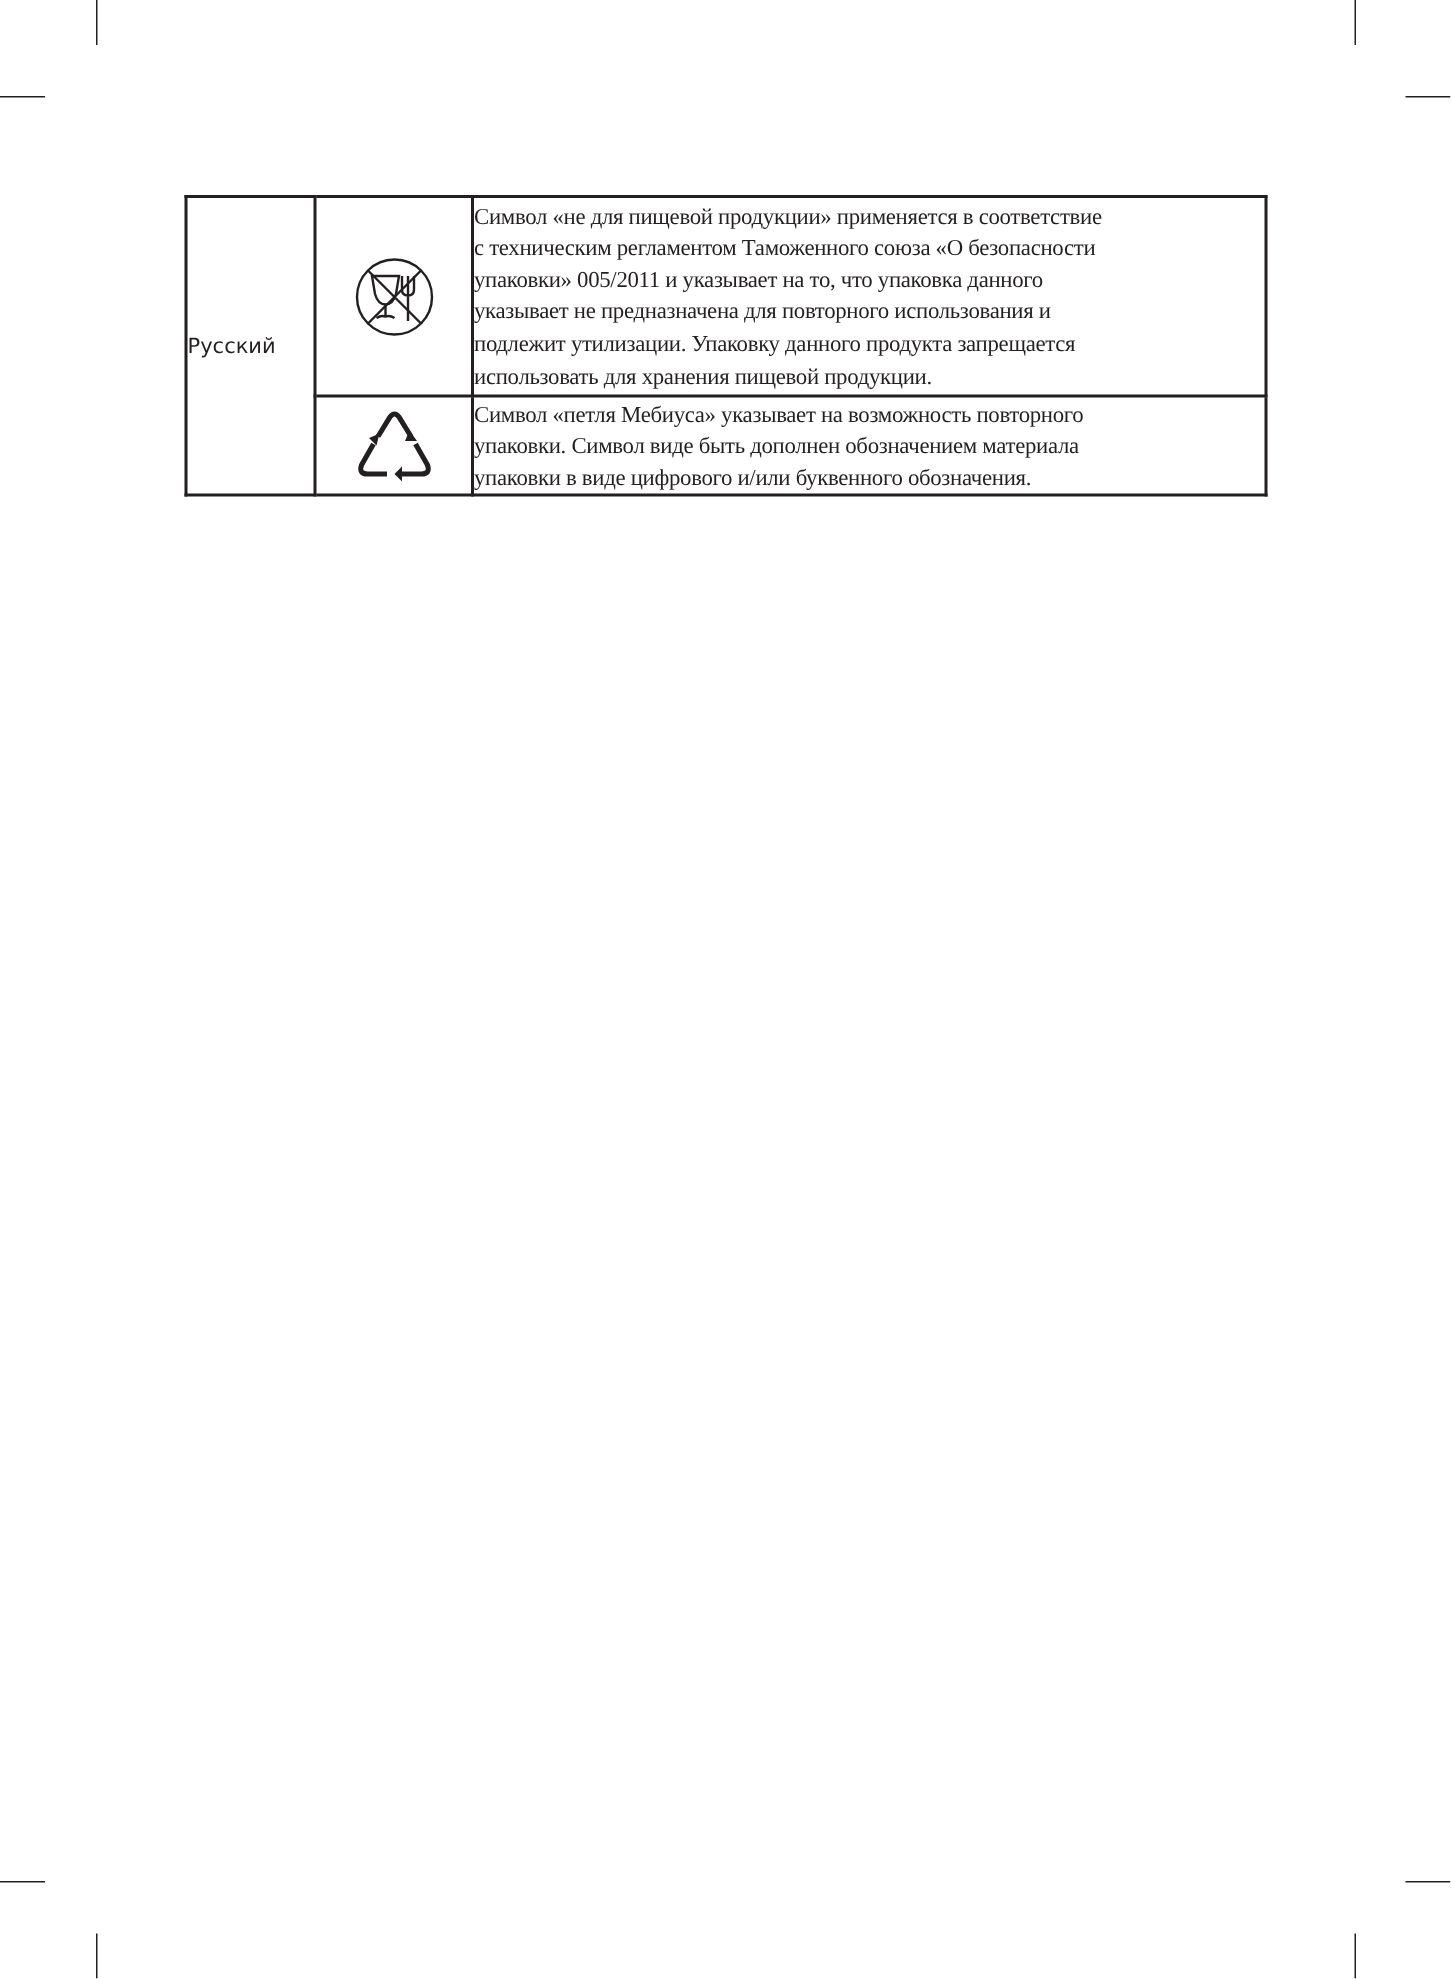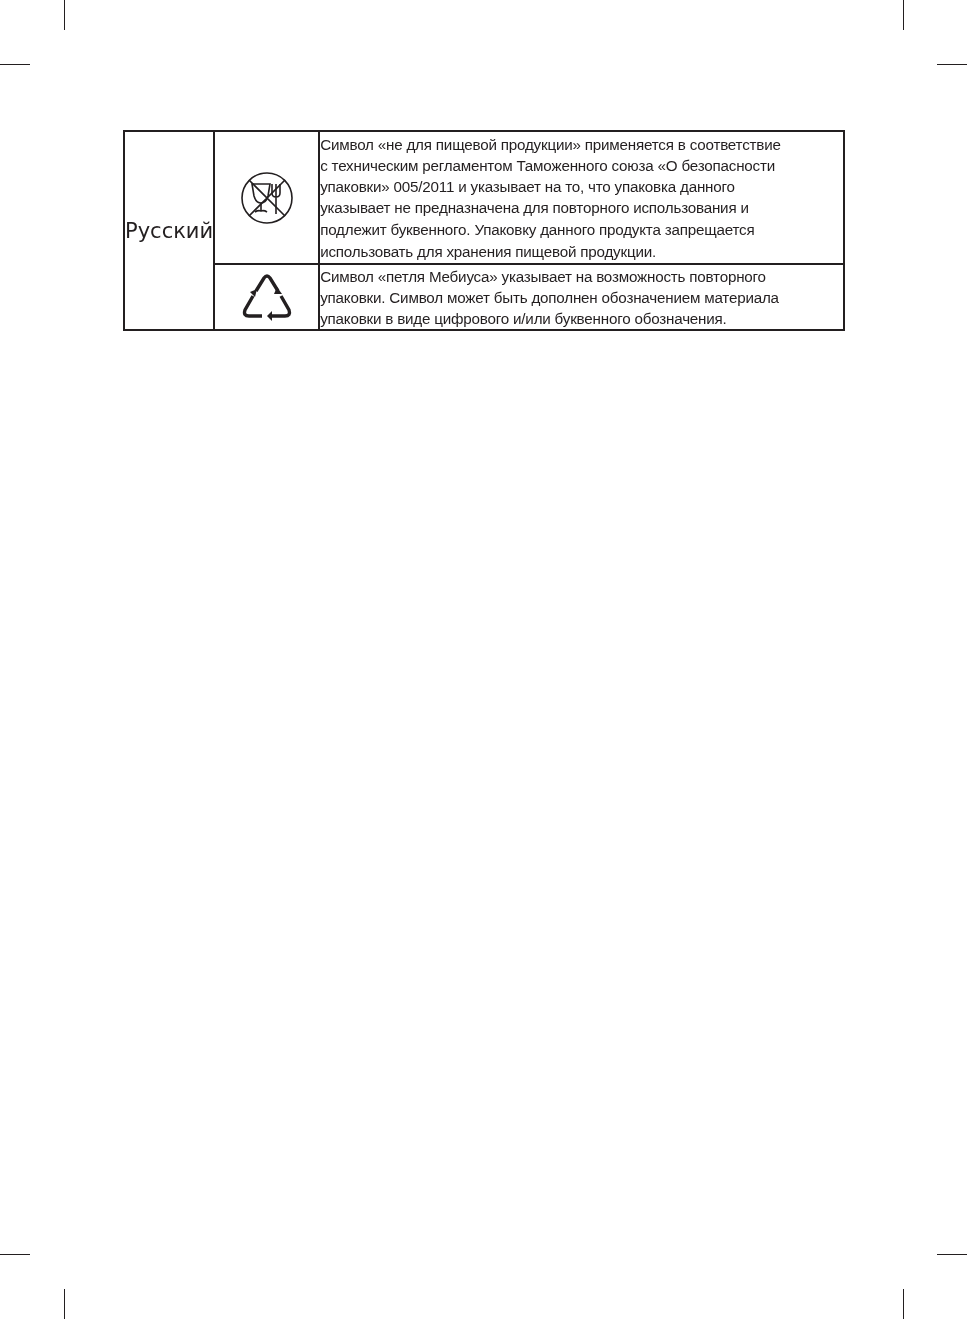--- a/index.html
+++ b/index.html
@@ -2,24 +2,24 @@
 <html><head>
 <meta charset="utf-8">
 <style>
   html, body { margin: 0; padding: 0; background: #ffffff; }
   body { width: 967px; height: 1319px; position: relative; overflow: hidden; font-family: "Liberation Sans", sans-serif; color: #231f20; }
   .crop { position: absolute; background: #231f20; }
   .crop.v { width: 1px; height: 30px; }
   .crop.h { width: 30px; height: 1px; }
   table.symbols { position: absolute; left: 123px; top: 130px; width: 722px; border-collapse: collapse; border: 2px solid #231f20; }
   table.symbols td { border: 2px solid #231f20; vertical-align: middle; padding: 0; }
-  td.lang { width: 84px; text-align: left; font-family: "DejaVu Sans", sans-serif; font-size: 21px; color: #231f20; }
+  td.lang { width: 84px; text-align: left; font-family: "DejaVu Sans", sans-serif; font-size: 14px; color: #231f20; }
   td.icon { width: 103px; text-align: center; }
   td.desc { padding: 3px 8px 4px 4px; font-size: 15.2px; line-height: 21px; letter-spacing: -0.2px; color: #231f20; }
-  td.desc .line { display: block; white-space: nowrap; }
+  td.desc .line { display: block; white-space: nowrap; font-family: Liberation Serif, serif; }
   .icon svg { display: block; margin: 0 auto; }
 </style>
 </head>
 <body>
 
 <div class="crop v" style="left:64px; top:0;"></div>
 <div class="crop h" style="left:0; top:64px;"></div>
 <div class="crop v" style="left:903px; top:0;"></div>
 <div class="crop h" style="left:937px; top:64px;"></div>
 <div class="crop h" style="left:0; top:1254px;"></div>
@@ -43,21 +43,21 @@
 
           <path d="M10 10 L46 46 M46 10 L10 46" stroke="#231f20" stroke-width="1.6"></path>
         </svg>
       </span>
     </td>
     <td class="desc">
       <span class="line">Символ «не для пищевой продукции» применяется в соответствие</span>
       <span class="line">с техническим регламентом Таможенного союза «О безопасности</span>
       <span class="line">упаковки» 005/2011 и  указывает на то, что упаковка данного</span>
       <span class="line">указывает не предназначена для повторного использования и</span>
-      <span class="line" style="line-height:23px;">подлежит буквенного.  Упаковку данного продукта запрещается</span>
+      <span class="line" style="line-height:23px;">подлежит утилизации.  Упаковку данного продукта запрещается</span>
       <span class="line">использовать для хранения пищевой продукции.</span>
     </td>
   </tr>
   <tr>
     <td class="icon" style="height:64px;">
       <span>
         <svg width="56" height="56" viewBox="0 0 56 56">
 
           <path d="M17 22 L25 9 Q28 5 31 9 L39 22" fill="none" stroke="#231f20" stroke-width="3.4" stroke-linecap="butt"></path>
 
@@ -66,18 +66,18 @@
           <path d="M23 47 L10 47 Q4 47 6 41 L14 27" fill="none" stroke="#231f20" stroke-width="3.4"></path>
 
           <path d="M11 23 L18 20 L16 28 Z" fill="#231f20"></path>
           <path d="M38 18 L43 25 L35 25 Z" fill="#231f20"></path>
           <path d="M28 47 L33 42 L33 52 Z" fill="#231f20"></path>
         </svg>
       </span>
     </td>
     <td class="desc">
       <span class="line">Символ «петля Мебиуса» указывает на возможность повторного</span>
-      <span class="line">упаковки. Символ может быть дополнен обозначением материала</span>
+      <span class="line">упаковки. Символ виде быть дополнен обозначением материала</span>
       <span class="line">упаковки в виде цифрового и/или буквенного обозначения.</span>
     </td>
   </tr>
 </tbody>
   </table>
 
 </body></html>

